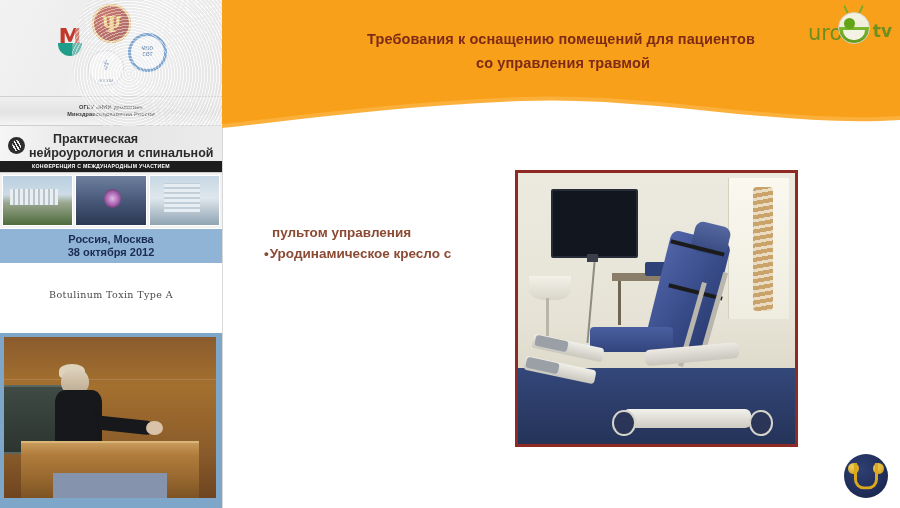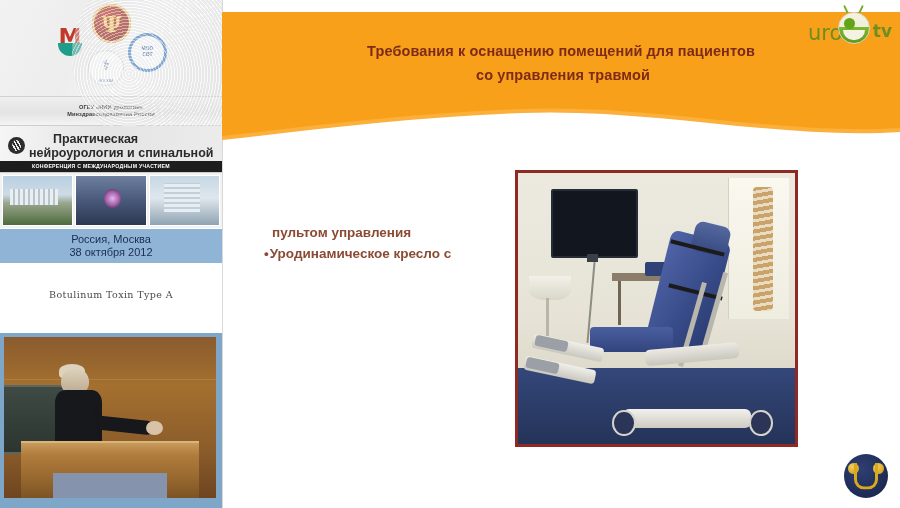--- a/index.html
+++ b/index.html
@@ -67,21 +67,21 @@
         background:repeating-linear-gradient(90deg,#e9eef1 0 3px,#b9c4cc 3px 5px);}
   .ph2{background:linear-gradient(180deg,#6e7f9e 0%,#49597a 50%,#2b3852 100%);}
   .ph2:after{content:"";position:absolute;left:40%;top:26%;width:24%;height:40%;border-radius:50%;
         background:radial-gradient(circle,#e4b8e8 0%,#a05ba8 55%,#281a2e 100%);}
   .ph3{background:linear-gradient(180deg,#c6d7e4 0%,#dfe7ed 45%,#8fa3b2 100%);}
   .ph3:after{content:"";position:absolute;left:20%;top:14%;width:52%;height:60%;
         background:repeating-linear-gradient(0deg,#e7eef3 0 3px,#c2ced8 3px 5px);}
 
   .sb-city{height:34px;background:#8fb4d6;border-top:1px solid #fff;
         display:flex;flex-direction:column;align-items:center;justify-content:center;}
-  .sb-city div{font-size:11px;font-weight:normal;color:#1b2c52;line-height:13px;text-align:right;}
+  .sb-city div{font-size:11px;font-weight:bold;color:#1b2c52;line-height:13px;text-align:right;}
 
   .sb-lantox{height:62px;background:#fff;display:flex;flex-direction:column;
         align-items:center;justify-content:center;}
   .lantox-w{position:relative;}
   .lantox-w .nm{font-size:30px;font-weight:bold;letter-spacing:-.5px;line-height:30px;
         color:#5c2d91;font-family:"DejaVu Sans",sans-serif;
         background:linear-gradient(180deg,#7e4fb8 0%,#4a2080 100%);
         -webkit-background-clip:text;background-clip:text;}
   .lantox-w .reg{position:absolute;right:-9px;top:1px;font-size:8px;color:#5c2d91;}
   .lantox-sub{font-size:9.5px;color:#4a4a4a;letter-spacing:.4px;margin-top:1px;
@@ -105,21 +105,21 @@
         background:#ddd2bb;}
   .vid .body{position:absolute;left:24%;top:33%;width:22%;height:36%;border-radius:22% 22% 0 0;
         background:#16181c;}
   .vid .arm{position:absolute;left:40%;top:50%;width:30%;height:9%;border-radius:6px;
         background:#16181c;transform:rotate(6deg);}
   .vid .hand{position:absolute;left:67%;top:52%;width:8%;height:9%;border-radius:50%;
         background:#d8c3a8;}
   .vid .mic{position:absolute;left:44%;top:42%;width:2px;height:26%;background:#15171a;transform:rotate(-6deg);}
 
   
-  .banner{position:absolute;left:222px;top:0;width:678px;height:135px;overflow:hidden;margin-top:12px;}
+  .banner{position:absolute;left:222px;top:0;width:678px;height:135px;overflow:hidden;}
   .banner svg{position:absolute;left:0;top:0;}
   .title{position:absolute;left:0;right:0;top:27px;text-align:center;z-index:4;}
   .title div{font-size:14.5px;font-weight:bold;color:#7d2b16;line-height:24px;letter-spacing:.1px;}
   .title .l2{padding-left:4px;}
 
   .urotv{position:absolute;right:8px;top:4px;width:84px;height:44px;z-index:5;}
   .urotv .uro{position:absolute;left:0;top:17px;font-size:21px;font-weight:normal;color:#6d8f1f;
         font-family:"DejaVu Sans",sans-serif;}
   .urotv .tv{position:absolute;right:0;top:17px;font-size:17px;font-weight:bold;color:#6d8f1f;
         font-family:"DejaVu Sans",sans-serif;}

